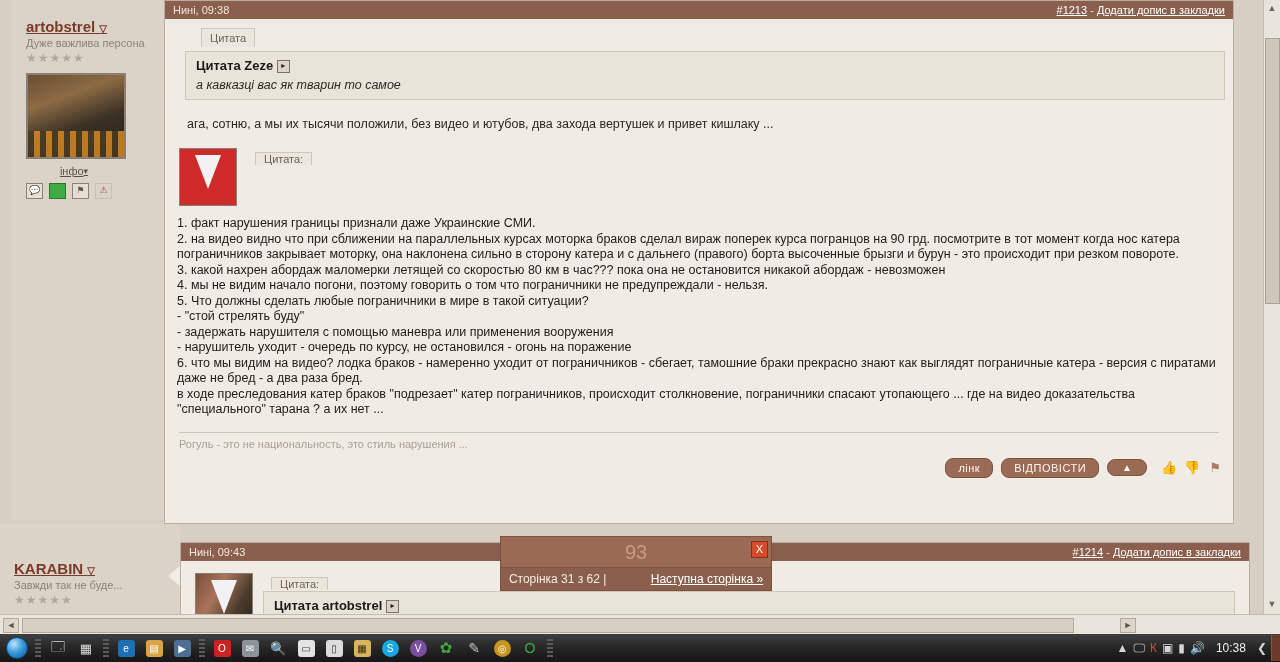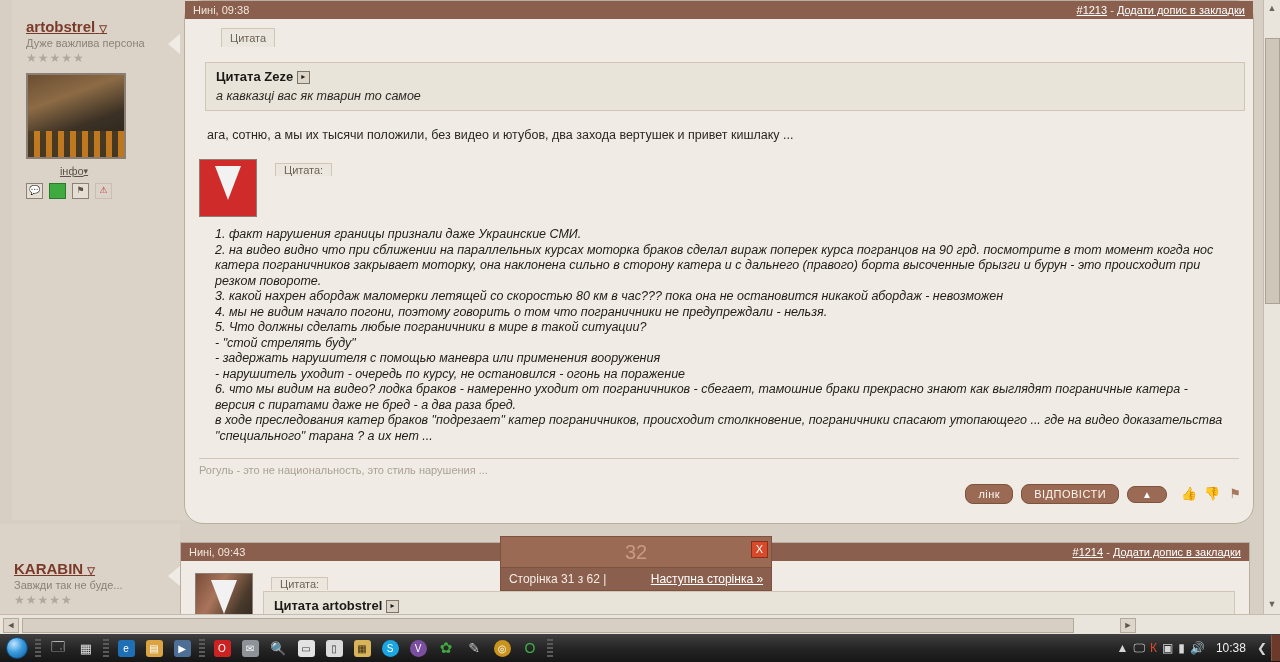--- a/index.html
+++ b/index.html
@@ -164,21 +164,21 @@
     font-size: 11px;
     color: #6b6255;
     padding: 1px 8px;
     margin-left: 22px;
     position: relative;
     top: 1px;
   }
   .quote-box {
     border: 1px solid #cfc6b8;
     background: #e9e4da;
-    margin: 16px 6px 0 6px;
+    margin: 5px 6px 0 6px;
     padding: 6px 10px;
   }
   .quote-author {
     font-size: 13px;
     color: #1c1a17;
     font-weight: bold;
   }
   .quote-author .mark {
     display: inline-block;
     width: 11px; height: 11px;
@@ -233,27 +233,26 @@
     border: 1px solid #cfc6b8;
     border-bottom: none;
     display: inline-block;
     padding: 0 8px;
     margin-left: 8px;
     position: relative;
     top: 1px;
   }
 
   .body-text {
-    padding: 0 30px;
+    padding: 0 12px;
     font-size: 12.5px;
     color: #23201c;
     line-height: 15.5px;
     margin-top: 10px;
     white-space: pre-wrap;
-    font-style: italic;
   }
 
   .signature {
     margin: 14px 14px 0 14px;
     border-top: 1px solid #cfc6b8;
     padding-top: 5px;
     font-size: 11px;
     color: #aaa194;
   }
 
@@ -471,21 +470,21 @@
       <div class="icon-row">
         <span class="mini-icon">💬</span>
         <span class="mini-icon green"></span>
         <span class="mini-icon flag">⚑</span>
         <span class="mini-icon warn">⚠</span>
       </div>
     </div>
 
     <div class="pointer" style="left:168px; top:34px;"></div>
 
-    <div class="post" style="left:184px; top:0; width:1068px; height:522px;border-radius:19px;">
+    <div class="post" style="left:164px; top:0; width:1068px; height:522px;">
 
       <div class="post-header">
         <span>Нині, 09:38</span>
         <span class="right">
           <a href="#">#1213</a>
           <span>-</span>
           <a href="#">Додати допис в закладки</a>
         </span>
       </div>
 
@@ -567,21 +566,21 @@
               <span>Цитата artobstrel</span>
               <span class="mark">▸</span>
             </div>
           </div>
         </div>
       </div>
     </div>
 
     <div class="pager">
       <div class="pager-top">
-        <span>32</span>
+        <span>93</span>
         <span class="pager-close">X</span>
       </div>
       <div class="pager-bottom">
         <span>Сторінка 31 з 62</span>
         <span>|</span>
         <a href="#">Наступна сторінка »</a>
       </div>
     </div>
 
     <div class="vscroll">

